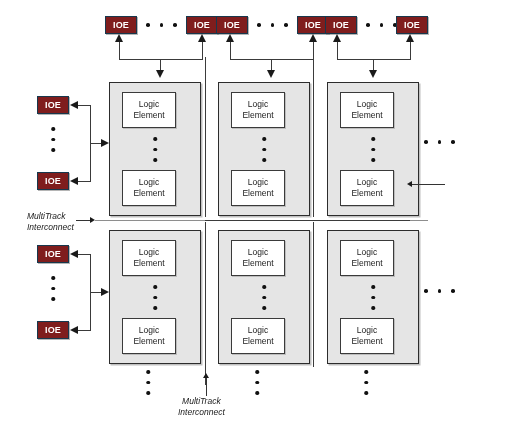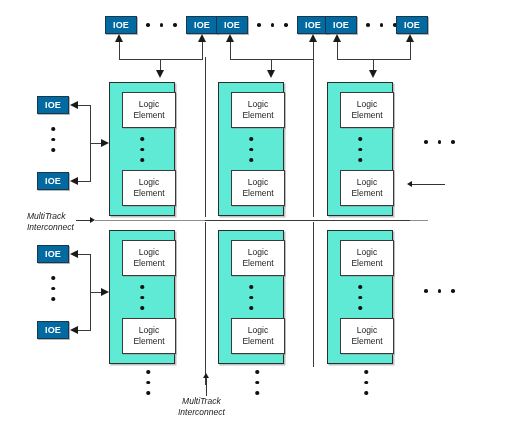--- a/index.html
+++ b/index.html
@@ -17,39 +17,39 @@
     height: 424px;
     background: #ffffff;
     overflow: hidden;
   }
 
   
   .ioe {
     position: absolute;
     width: 32px;
     height: 18px;
-    background: #0369a1;
+    background: #7f1d1d;
     border: 1.5px solid #17384d;
     box-sizing: border-box;
     color: #ffffff;
     font-size: 9px;
     font-weight: bold;
     letter-spacing: 0.2px;
     display: flex;
     align-items: center;
     justify-content: center;
     box-shadow: 1px 1px 0 rgba(120,120,120,0.55);
   }
 
   
   .lab {
     position: absolute;
-    width: 66px;
+    width: 92px;
     height: 134px;
-    background: #5eead4;
+    background: #e5e5e5;
     border: 1.5px solid #2c2c2c;
     box-sizing: border-box;
     box-shadow: 1.5px 1.5px 0 rgba(130,130,130,0.5);
   }
   .le {
     position: absolute;
     left: 12px;
     width: 54px;
     height: 36px;
     background: #ffffff;

